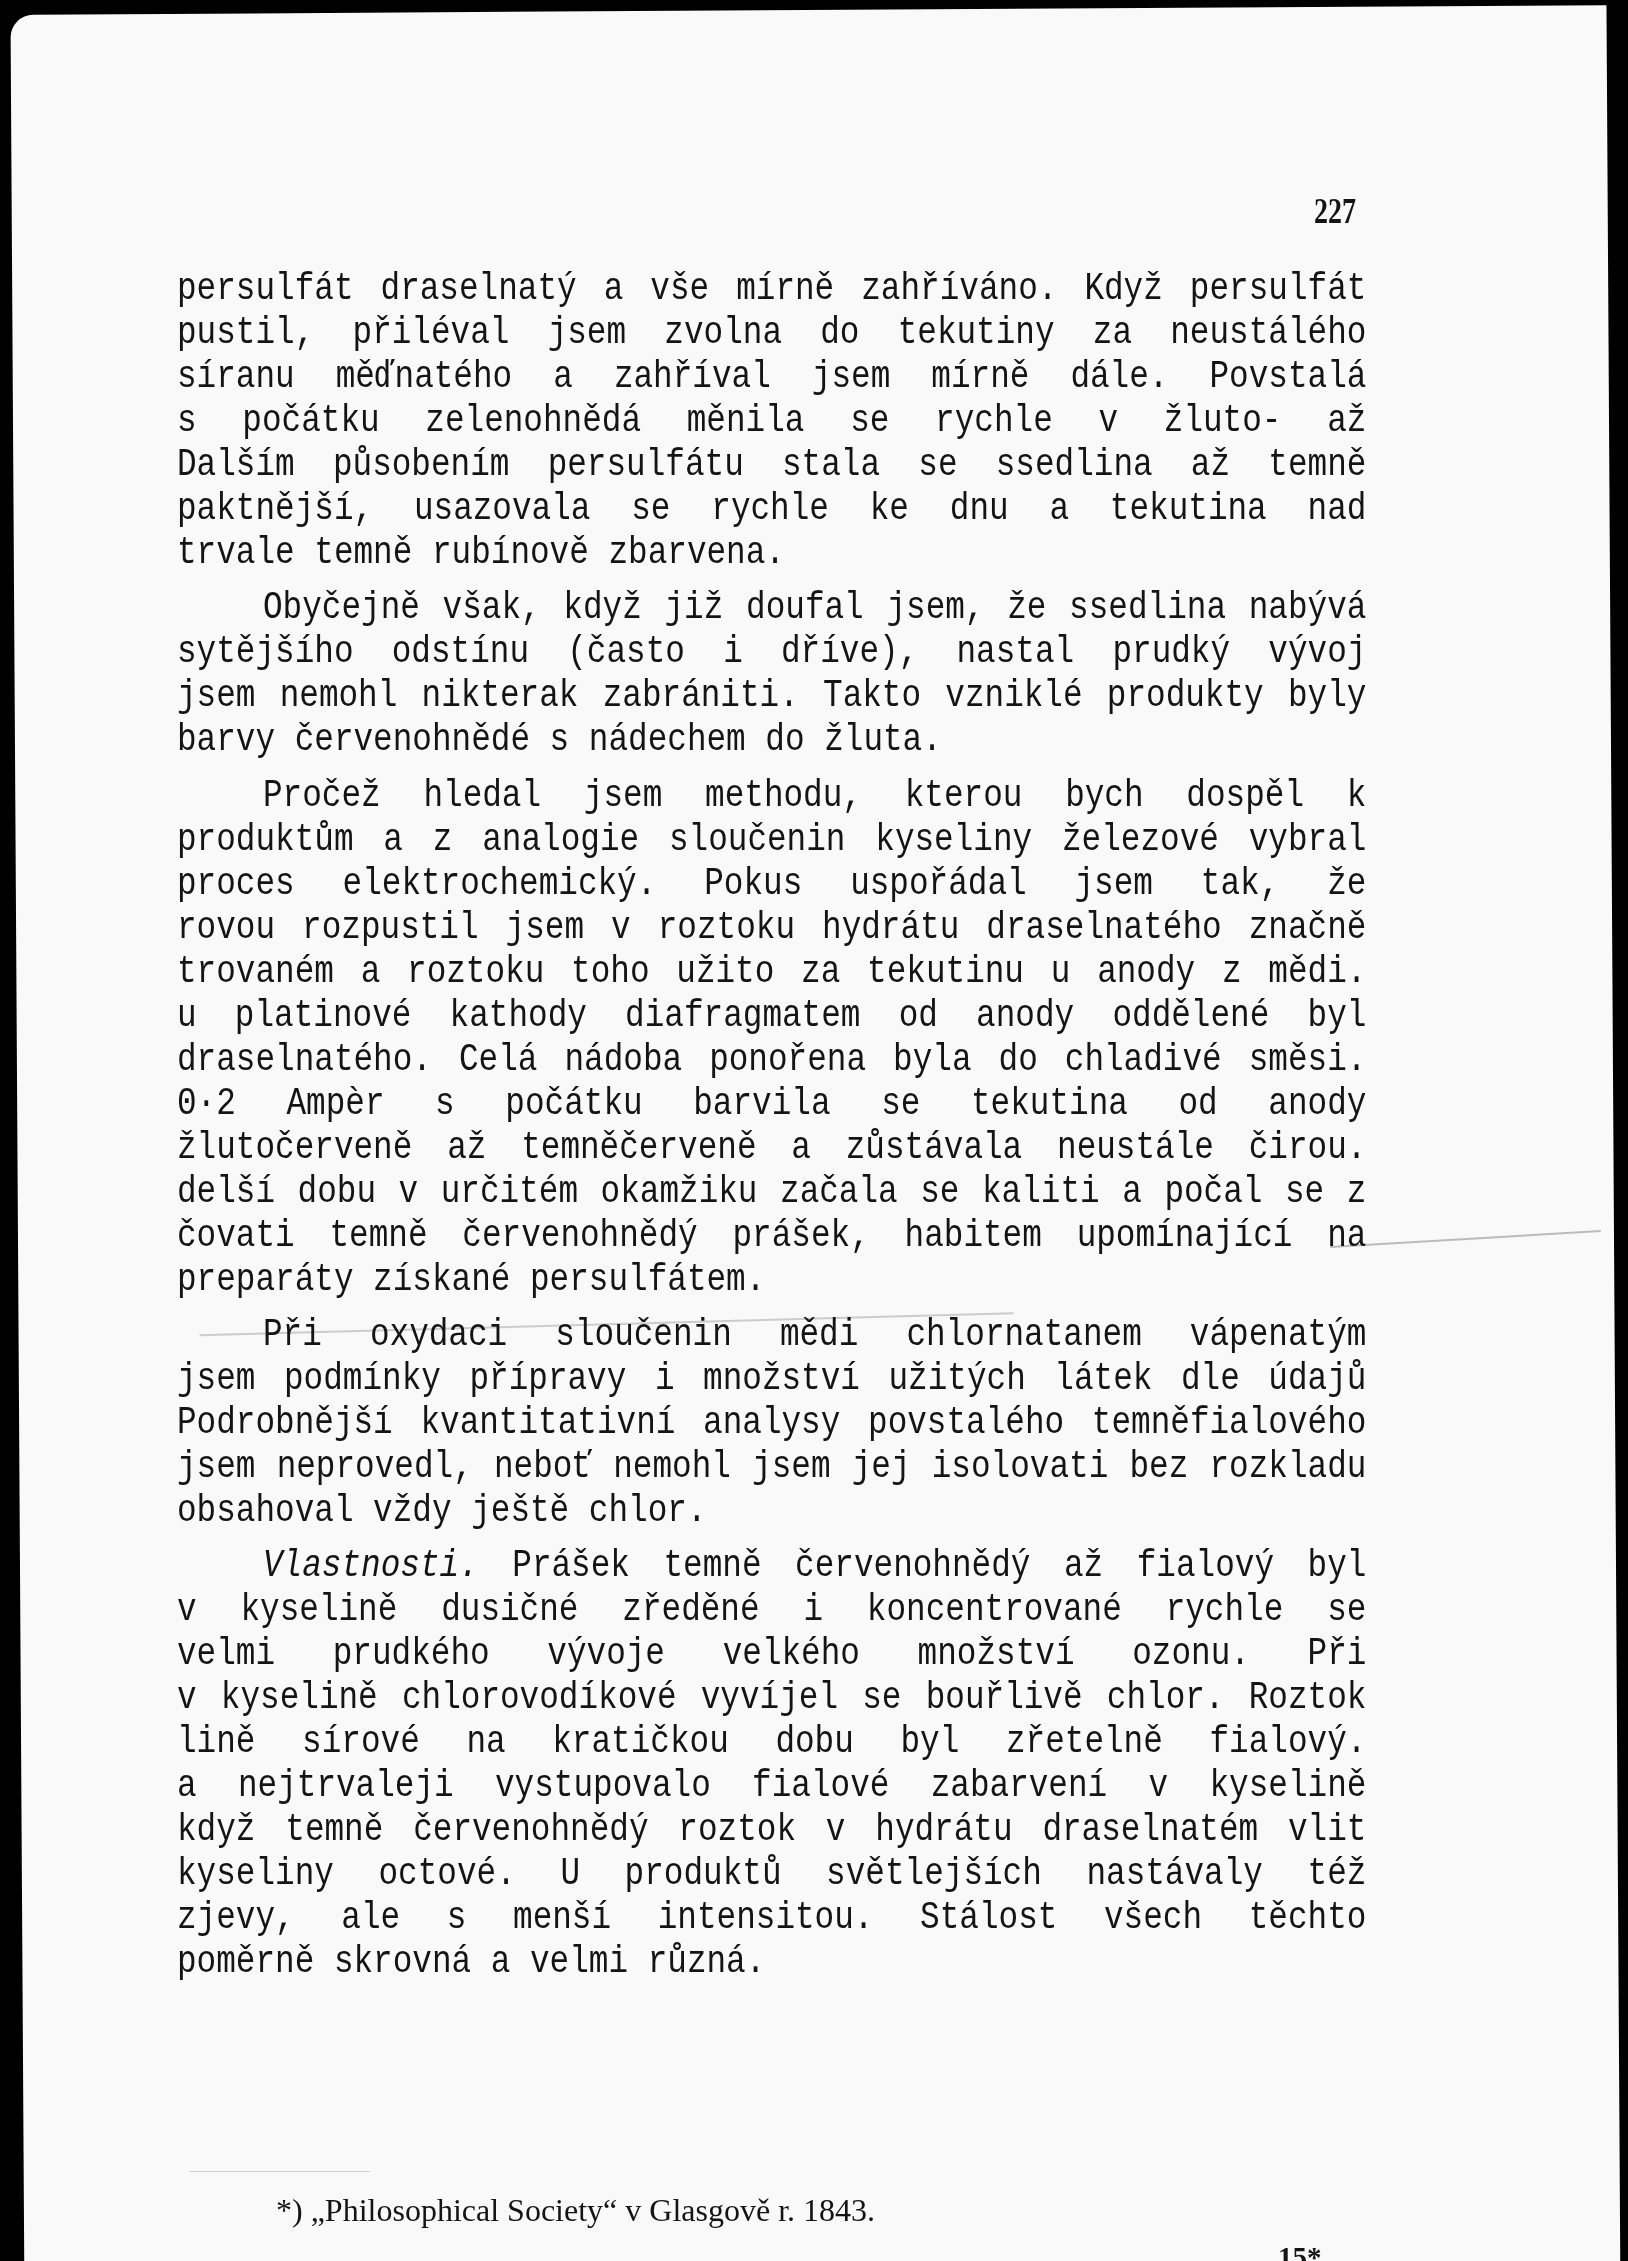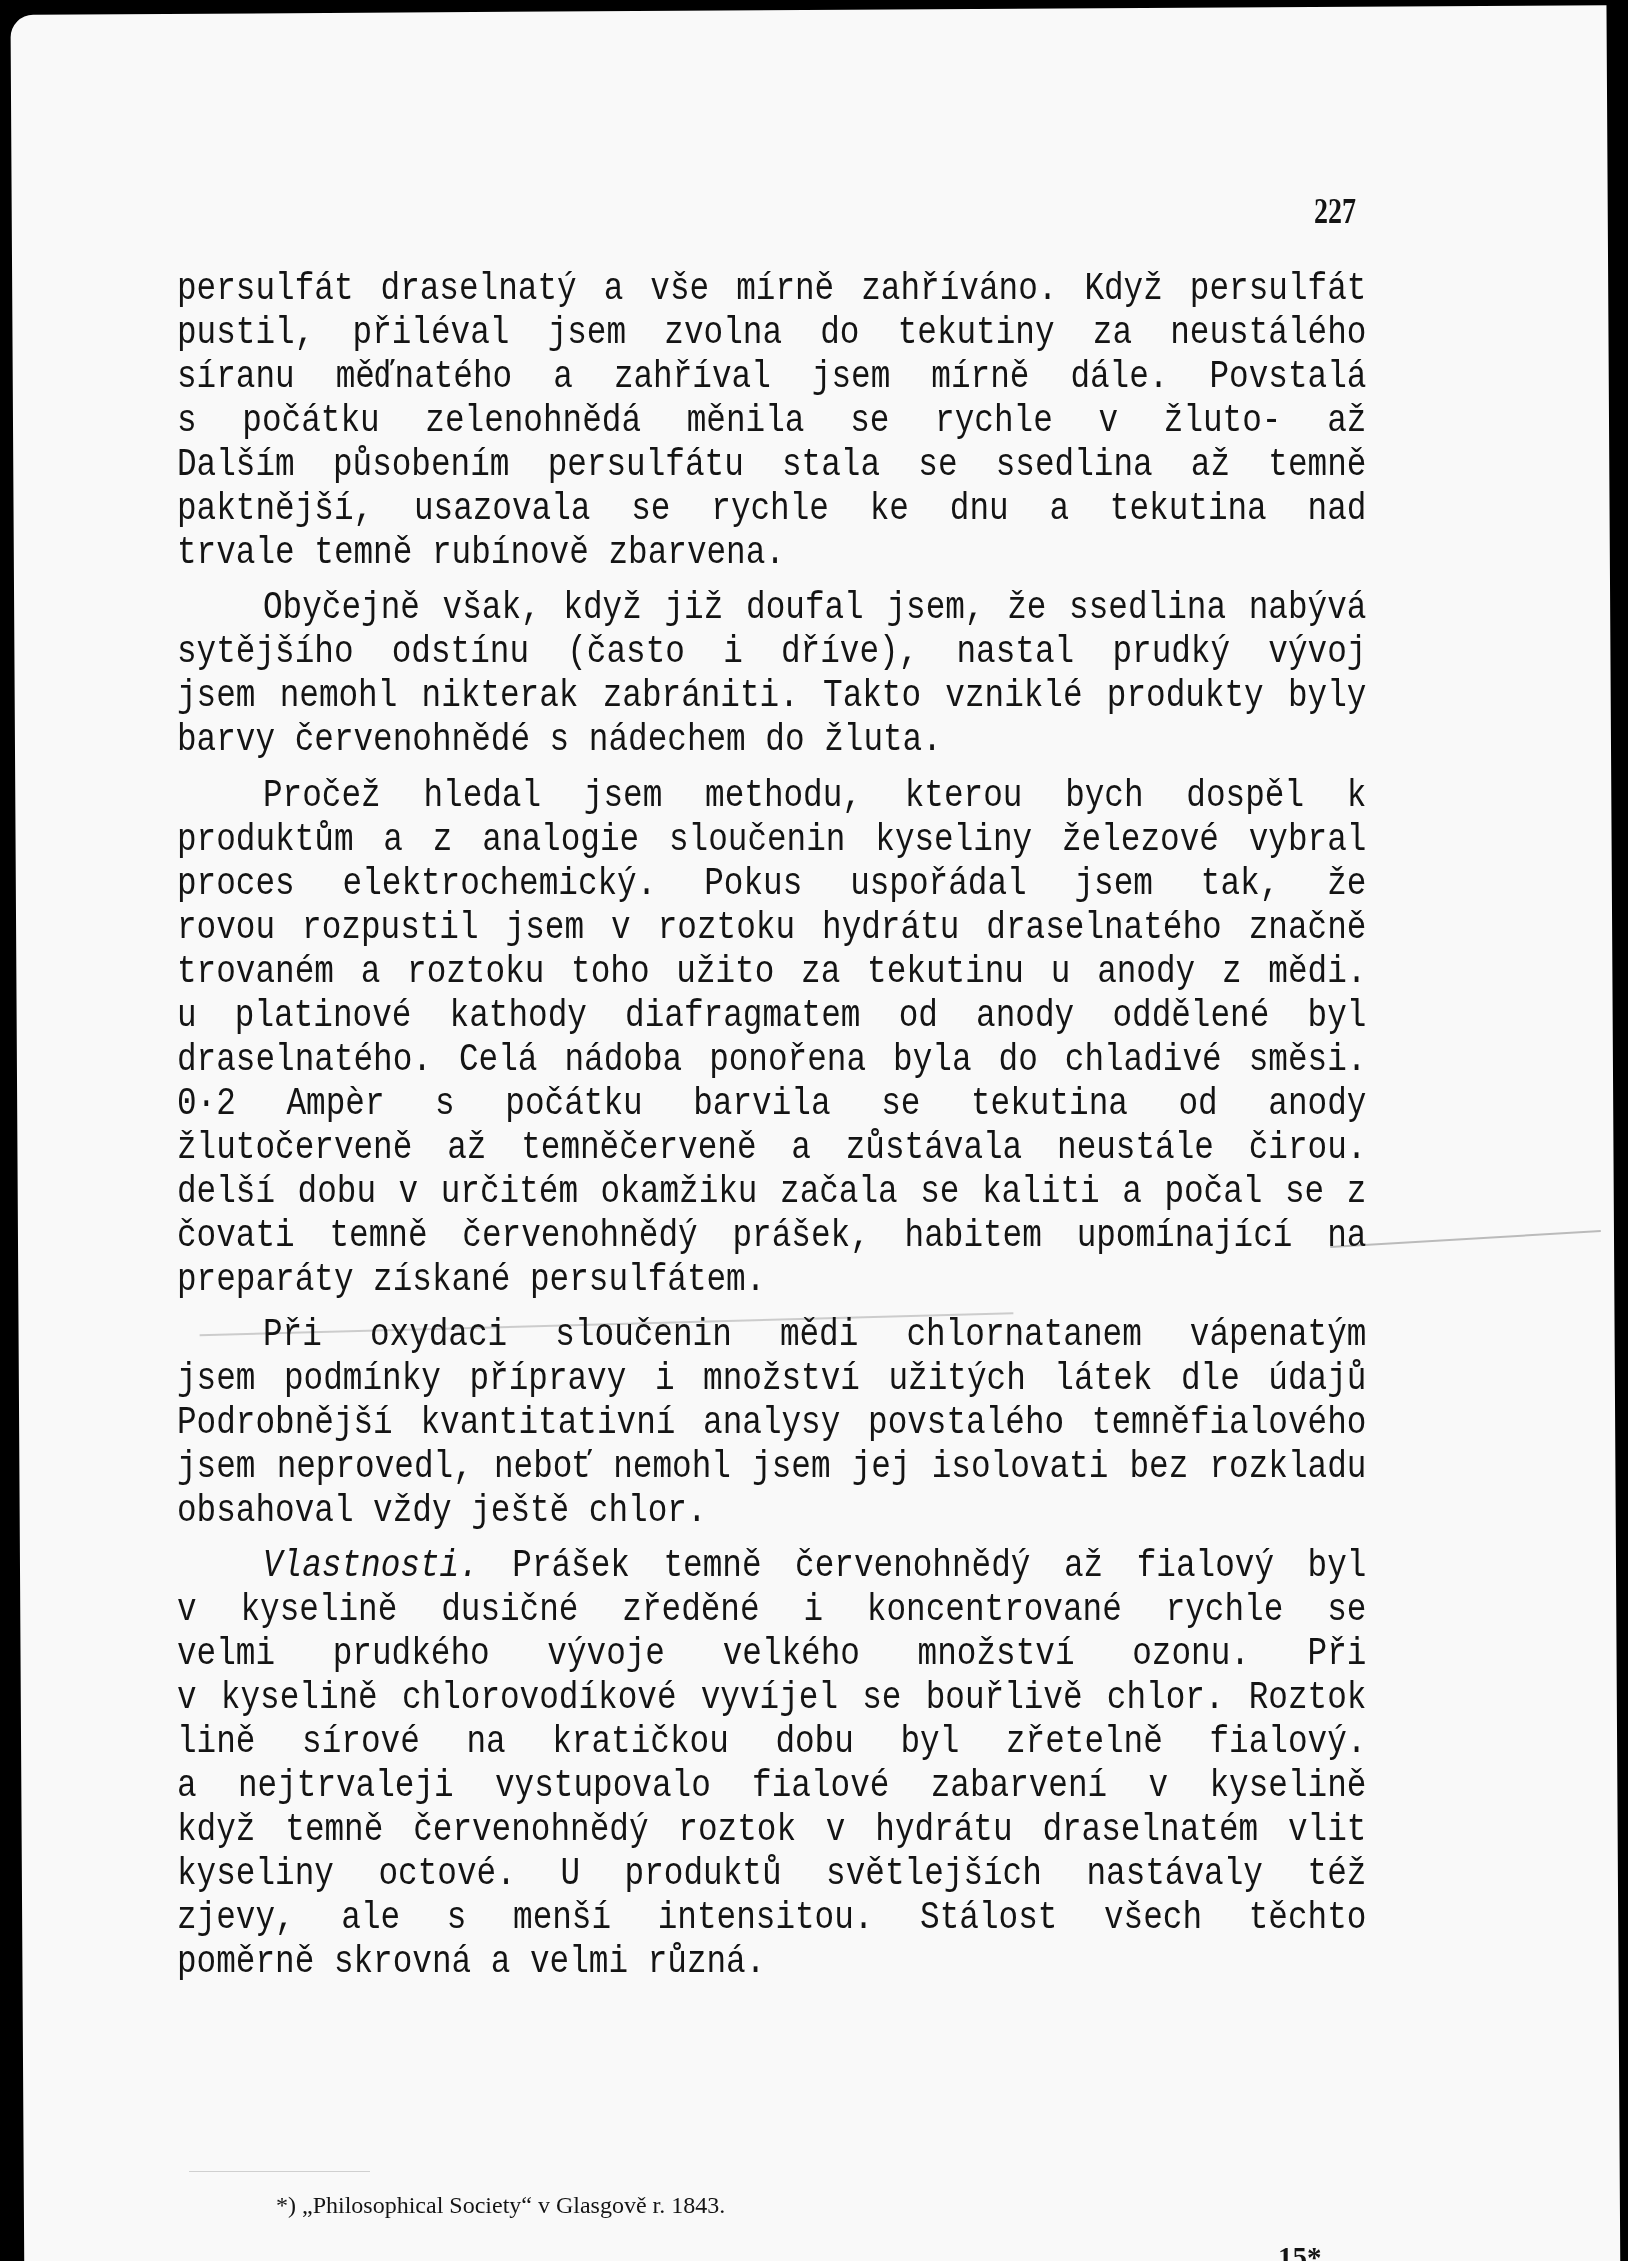--- a/index.html
+++ b/index.html
@@ -65,21 +65,21 @@
     top: 2171px;
     width: 181px;
     height: 0.9px;
     background: #d0d0d0;
   }
   .footnote {
     position: absolute;
     left: 276px;
     top: 2192px;
     font-family: "Liberation Serif", serif;
-    font-size: 24px;
+    font-size: 32px;
     color: #141414;
   }
   .signature {
     position: absolute;
     left: 1278px;
     top: 2241px;
     font-family: "Liberation Serif", serif;
     font-weight: bold;
     font-size: 29px;
     color: #141414;

